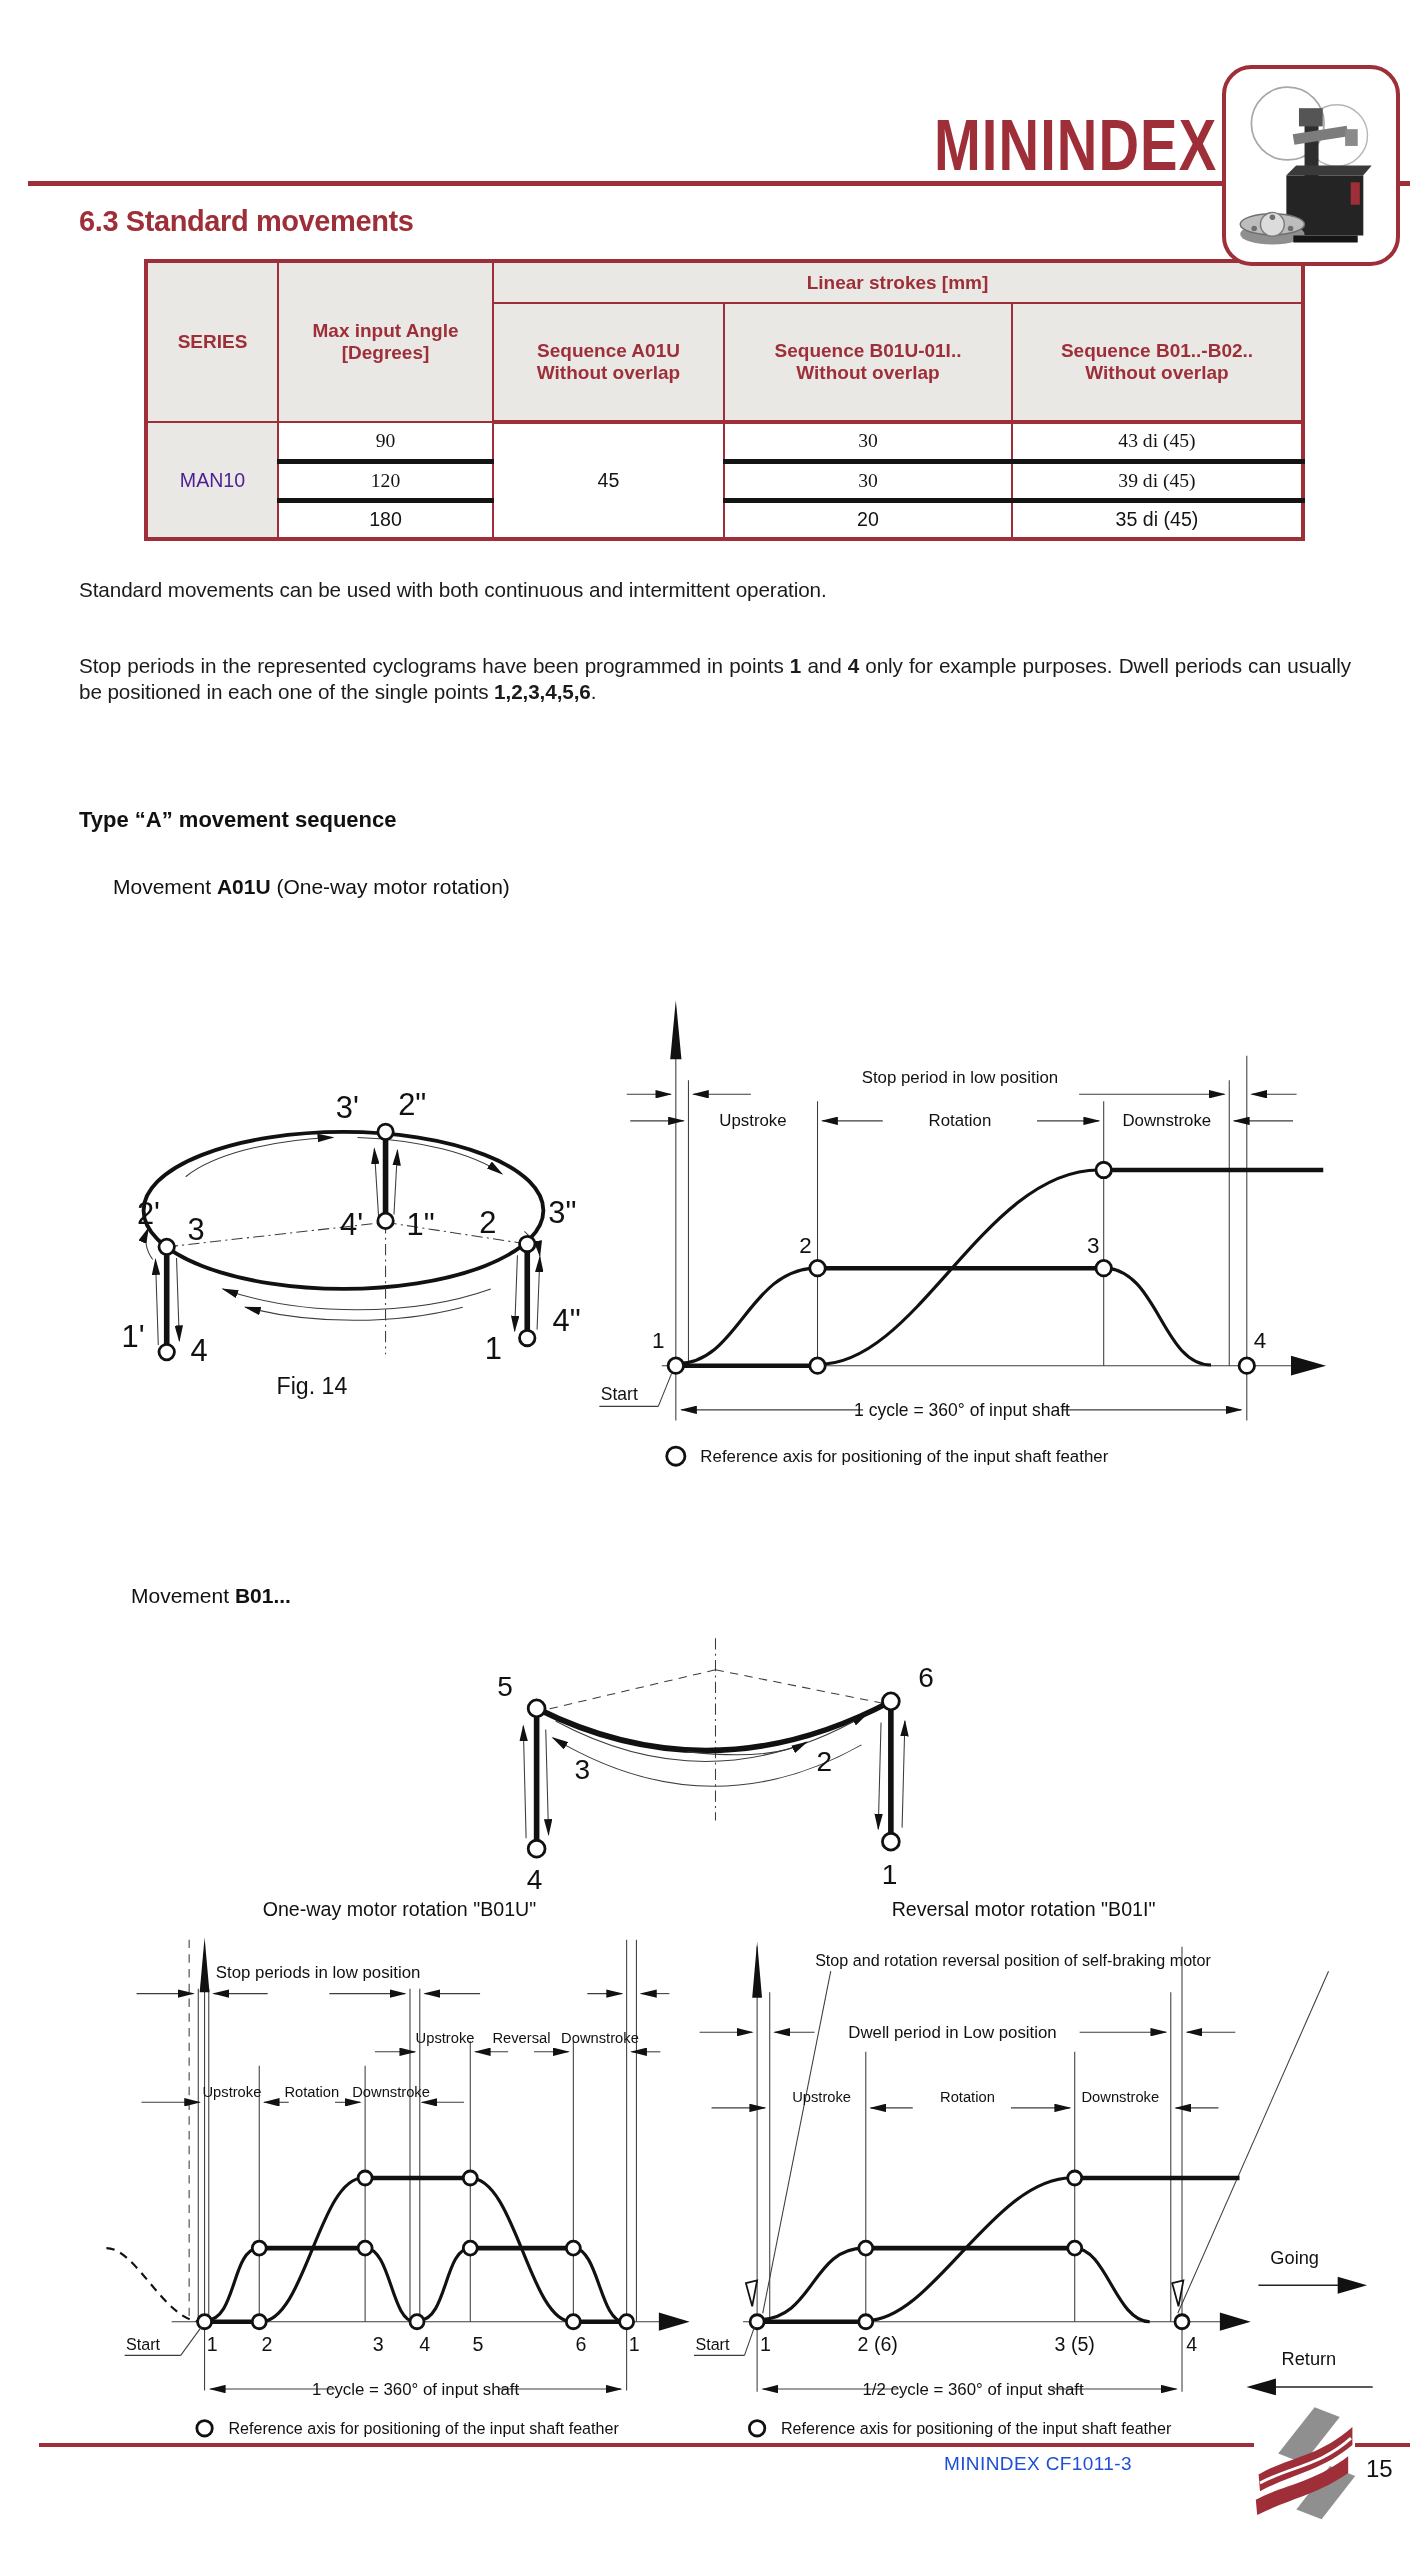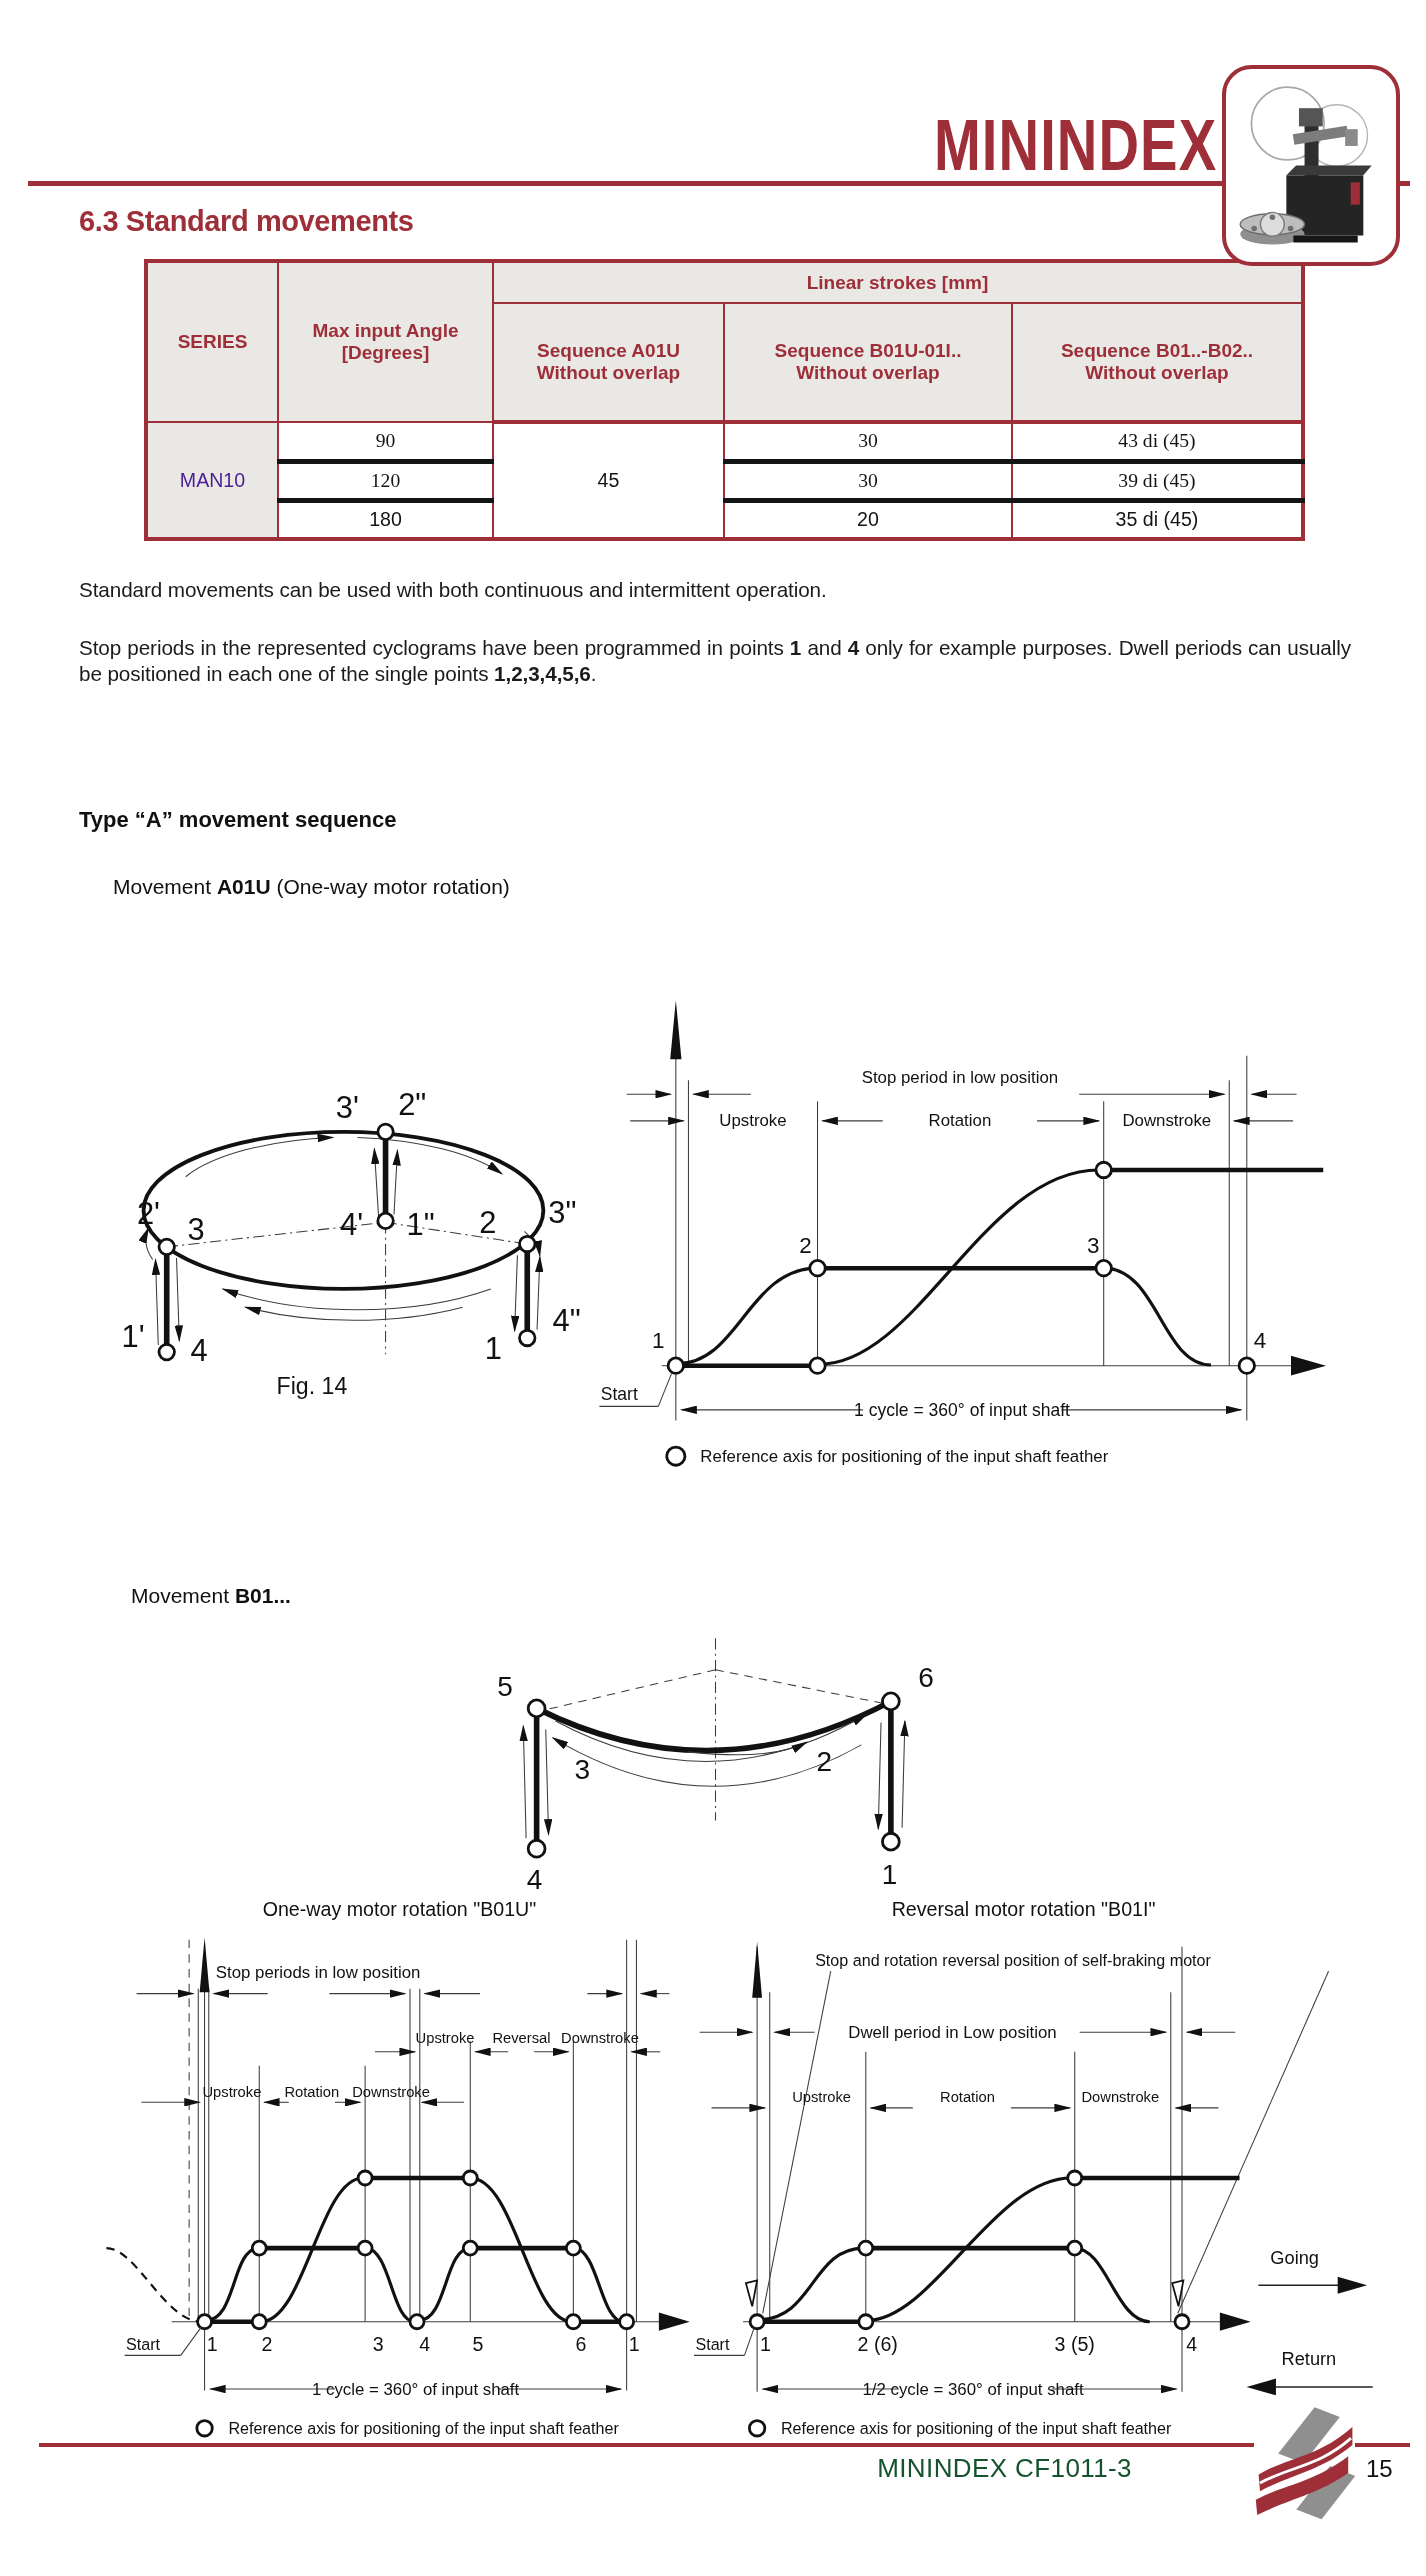--- a/index.html
+++ b/index.html
@@ -61,21 +61,21 @@
   .lblS{font-size:24px;}
   .lblXS{font-size:21px;}
   .num{font-size:32px;}
   .numS{font-size:28px;}
   .figlbl{font-size:44px;}
   .figlblB{font-size:40px;}
   .ttl{font-size:28px;}
   
   .foot-rule1{position:absolute;left:39px;top:2443px;width:1215px;height:4.2px;background:var(--mar);}
   .foot-rule2{position:absolute;left:1355px;top:2443px;width:55px;height:4.2px;background:var(--mar);}
-  .foot-doc{position:absolute;right:295px;top:2453px;font-size:26px;color:#14532d;letter-spacing:0.4px;}
+  .foot-doc{position:absolute;right:295px;top:2453px;font-size:19px;color:#1d4ed8;letter-spacing:0.4px;}
   .foot-page{position:absolute;left:1366px;top:2455px;font-size:24px;color:#111;}
 </style>
 </head>
 <body>
 
 <div class="page">
 
   <div class="top-rule"></div>
   <div class="brand">MININDEX</div>
   <div class="logo-box">
@@ -147,21 +147,21 @@
     </tr>
     <tr style="height:39px">
       <td>180</td>
       <td>20</td>
       <td>35 di (45)</td>
     </tr>
   </tbody>
     </table>
 
   <p class="para" style="top:556px">Standard movements can be used with both continuous and intermittent operation.</p>
-  <p class="para just" style="top:614px"><span>Stop periods in the represented cyclograms have been programmed in points </span><b>1</b><span> and </span><b>4</b><span> only for example purposes. Dwell periods can usually be positioned in each one of the single points </span><b>1,2,3,4,5,6</b><span>.</span></p>
+  <p class="para just" style="top:632px"><span>Stop periods in the represented cyclograms have been programmed in points </span><b>1</b><span> and </span><b>4</b><span> only for example purposes. Dwell periods can usually be positioned in each one of the single points </span><b>1,2,3,4,5,6</b><span>.</span></p>
 
   <div class="h-sub" style="top:807px">Type “A” movement sequence</div>
   <div class="mov" style="left:79px;top:875px"><span>Movement </span><b>A01U</b><span> (One-way motor rotation)</span></div>
 
   <svg class="abs" style="left:112px;top:1084px" width="491" height="365" viewBox="0 0 700 520">
     <defs>
       <marker id="mkF" viewBox="0 0 12 6" refX="11" refY="3" markerWidth="16" markerHeight="8" orient="auto">
           <path d="M0,0 L12,3 L0,6 Z" fill="#111"></path>
         </marker>
     </defs>

